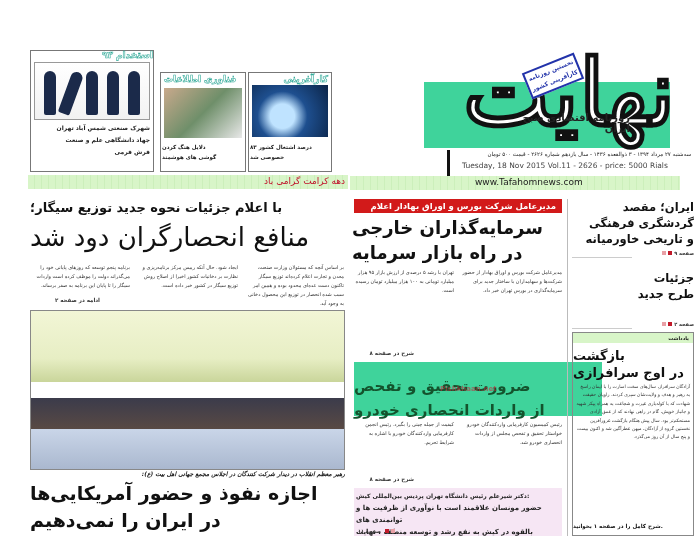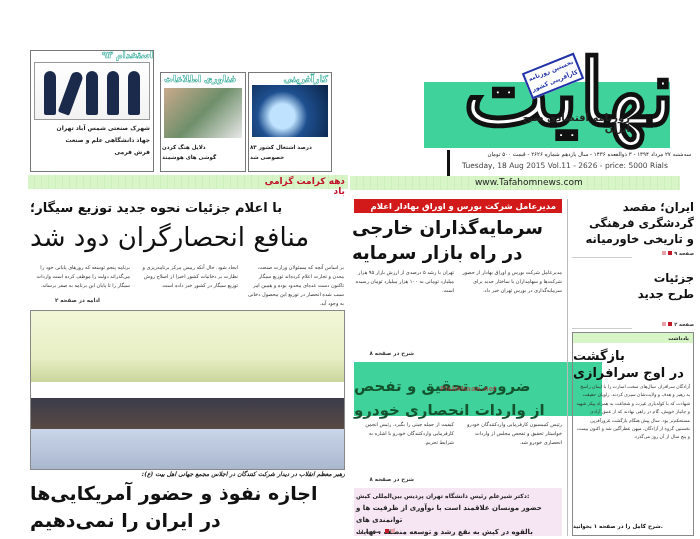--- a/index.html
+++ b/index.html
@@ -13,21 +13,21 @@
   .logo-white{color:#fff;-webkit-text-stroke:2px #111;}
   .stamp{left:525px;top:62px;width:56px;height:28px;border:2px solid #2233aa;color:#2233aa;background:#fff;transform:rotate(-22deg);font-size:6px;line-height:11px;text-align:center;font-weight:bold;}
   .slogan{left:500px;top:112px;width:130px;font-size:10px;color:#222;font-weight:bold;}
   .date-fa{left:463px;top:151px;width:228px;font-size:5.5px;color:#222;}
   .date-en{left:462px;top:161px;width:230px;font-size:7.5px;color:#444;}
   .url-bar{left:350px;top:176px;width:330px;height:14px;background:repeating-linear-gradient(90deg,#d8f5c8 0 6px,#ccefbb 6px 7px);}
   .url{left:475px;top:177px;width:200px;font-size:9px;color:#222;}
   .black-stem{left:447px;top:150px;width:3px;height:40px;background:#111;}
   
   .thumb-bar{left:28px;top:175px;width:320px;height:14px;background:repeating-linear-gradient(90deg,#d8f5c8 0 6px,#ccefbb 6px 7px);}
-  .dah{left:350px;top:176px;width:100px;font-size:9px;font-weight:bold;color:#c0102a;}
+  .dah{left:350px;top:176px;width:100px;font-size:9px;font-weight:normal;color:#c0102a;}
   .box{border:1px solid #777;background:#fff;}
   .thumbA{left:30px;top:50px;width:124px;height:122px;}
   .thumbB{left:160px;top:72px;width:86px;height:100px;}
   .thumbC{left:248px;top:72px;width:84px;height:100px;}
   .imgA{left:34px;top:62px;width:116px;height:58px;background:linear-gradient(#fff,#f2f2f2);border:1px solid #999;}
   .imgB{left:164px;top:88px;width:78px;height:50px;background:linear-gradient(135deg,#c9a98c,#6f8f6a 50%,#e8e8e8);}
   .imgC{left:252px;top:85px;width:76px;height:52px;background:radial-gradient(circle at 40% 60%,#bfe3ff 0 22%,#1e4f8f 45%,#0b2447 100%);}
   .tag{font-size:9px;font-weight:bold;color:#fff;-webkit-text-stroke:.6px #3a9;}
   .thumb-cap{font-size:6px;font-weight:bold;color:#222;line-height:12px;}
   .fig{width:12px;height:44px;background:#1b2a4a;border-radius:6px 6px 2px 2px;}
@@ -64,21 +64,21 @@
 </style>
 </head>
 <body>
 
 <div class="abs mast-green"></div>
 <div class="abs logo"><span class="logo-white">نهایت</span></div>
 <div class="abs stamp">نخستین روزنامه کارآفرینی کشور</div>
 <div class="abs slogan rtl">روزنامه اقتصادی صبح ایران</div>
 <div class="abs black-stem"></div>
 <div class="abs date-fa rtl">سه‌شنبه ۲۷ مرداد ۱۳۹۴ - ۳ ذوالقعده ۱۴۳۶ - سال یازدهم شماره ۲۶۲۶ - قیمت ۵۰۰ تومان</div>
-<div class="abs date-en">Tuesday, 18 Aug 2015 Vol.11 - 2626 - price: 5000 Rials</div>
+<div class="abs date-en">Tuesday, 18 Nov 2015 Vol.11 - 2626 - price: 5000 Rials</div>
 <div class="abs thumb-bar"></div>
 <div class="abs url-bar"></div>
 <div class="abs url center">www.Tafahomnews.com</div>
 <div class="abs dah rtl" style="left:255px;width:90px;">دهه کرامت گرامی باد</div>
 
 <div class="abs box thumbA"></div>
 <div class="abs imgA">
   <div style="display:flex;justify-content:space-around;align-items:flex-end;height:100%;padding:4px;box-sizing:border-box;">
     <div class="fig"></div>
     <div class="fig" style="transform:rotate(20deg)"></div>

